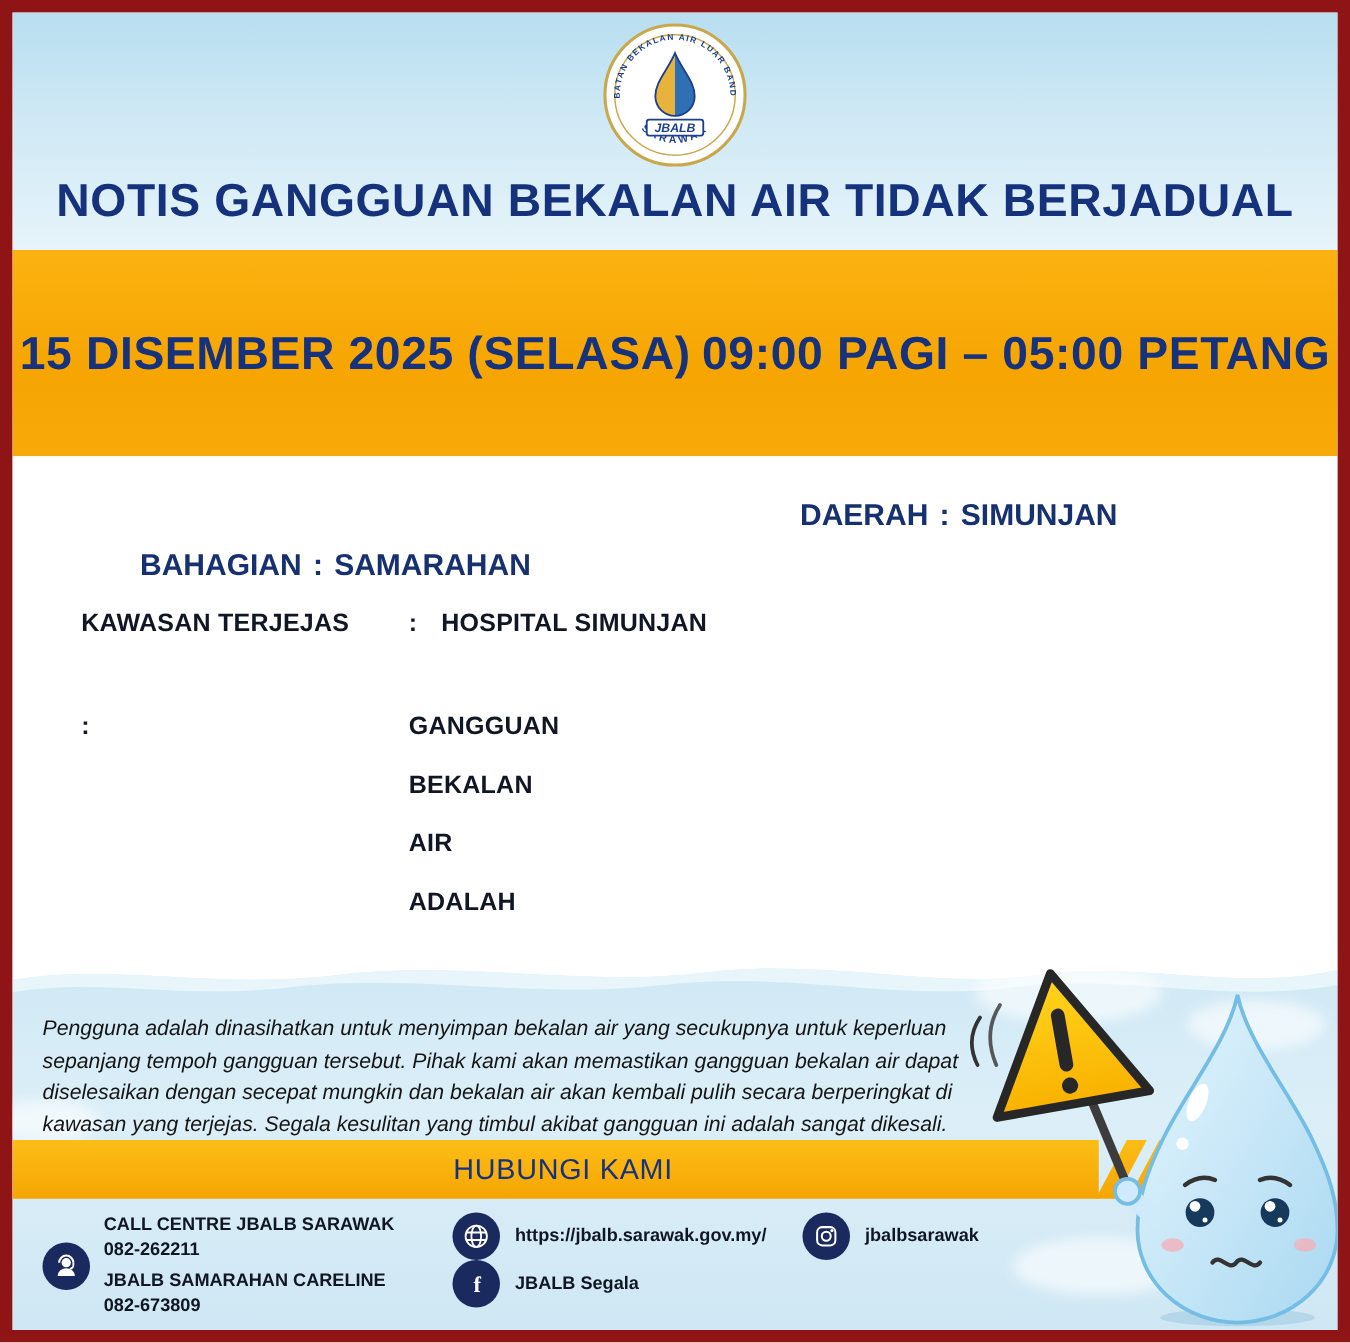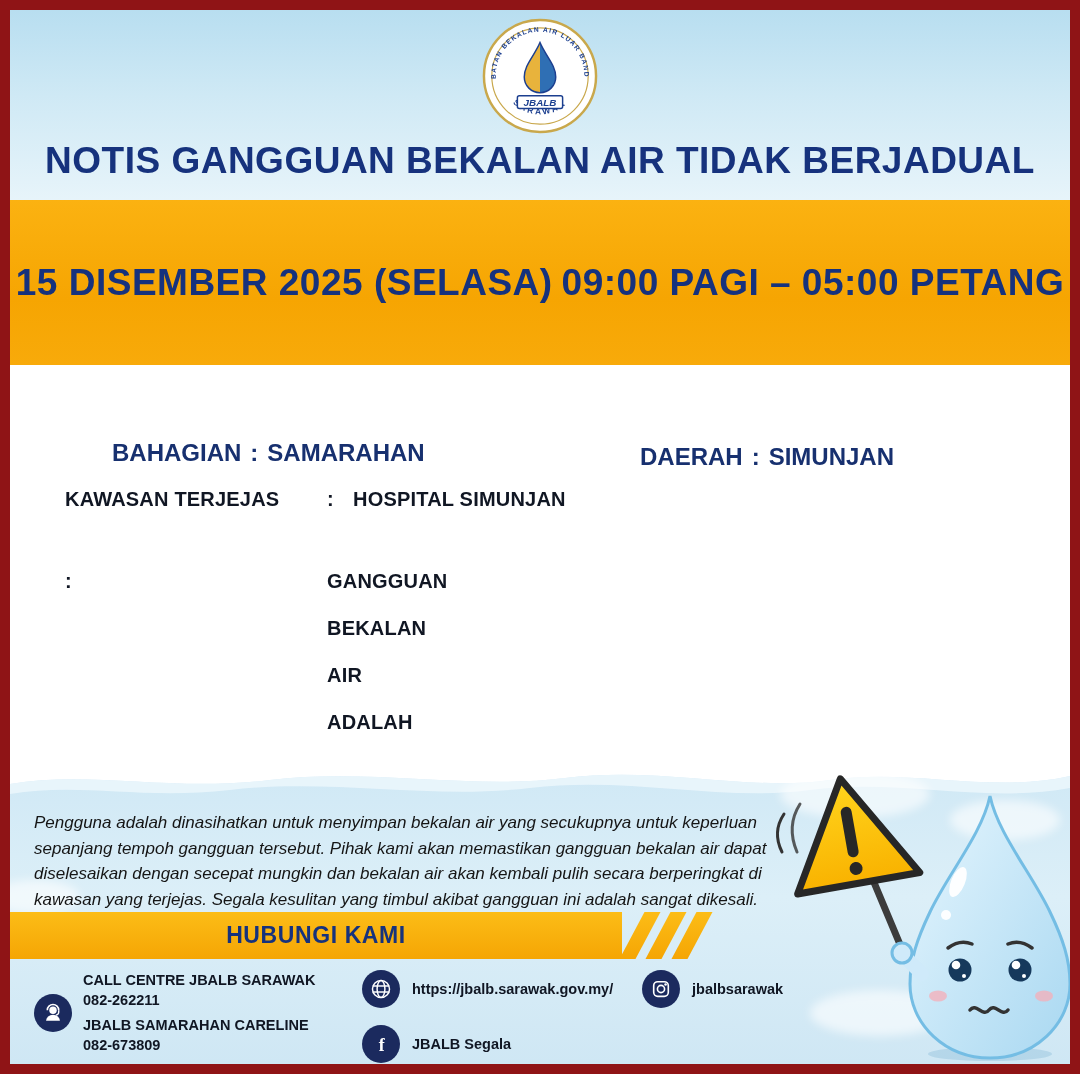--- a/index.html
+++ b/index.html
@@ -16,46 +16,46 @@
     font-size:37px;font-weight:bold;letter-spacing:.5px;color:var(--title-blue,#16327d);}
   
   .date-banner{position:absolute;left:0;top:190px;width:1060px;height:165px;
     background:linear-gradient(180deg,#fbb211 0%,#f6a502 60%,#f8aa0a 100%);
     display:flex;flex-direction:row;align-items:center;justify-content:center;gap:9px;
     color:var(--title-blue,#15307c);font-weight:bold;font-size:37px;letter-spacing:.5px;}
   
   .main-section{position:absolute;left:0;top:355px;width:1060px;height:395px;background:#ffffff;}
   .region-row{position:absolute;left:0;top:42px;width:100%;font-size:24px;font-weight:bold;color:#17306f;}
   .bahagian{position:absolute;left:102px;margin-top:32px;}
-  .daerah{position:absolute;left:630px;top:-8px;margin-top:44px;}
+  .daerah{position:absolute;left:630px;top:-8px;}
   .region-row .sep{margin:0 9px;}
   .detail-row{position:absolute;left:55px;display:grid;grid-template-columns:262px 26px auto;
     font-size:20px;font-weight:bold;color:#101623;letter-spacing:.2px;}
   .kawasan-row{top:122px;line-height:1.25;}
   .huraian-row{top:193px;line-height:47px;}
   .huraian-row .detail-value{white-space:pre-line;}
   
   .bottom-section{position:absolute;left:0;top:750px;width:1060px;height:304px;
     background:linear-gradient(180deg,#cfe8f5 0%,#dceff8 45%,#cfe7f4 100%);}
   .wave{position:absolute;left:0;top:0;width:100%;height:58px;}
   .blob{position:absolute;background:rgba(255,255,255,.6);border-radius:50%;filter:blur(5px);}
   .advisory{position:absolute;left:24px;top:50px;width:742px;margin:0;
     font-style:italic;font-size:17px;line-height:1.5;color:#151515;z-index:2;}
   .banner-row{position:absolute;left:0;top:152px;height:47px;display:flex;z-index:2;}
-  .contact-banner{width:612px;display:flex;align-items:center;justify-content:center;
+  .contact-banner{width:857px;display:flex;align-items:center;justify-content:center;
     background:linear-gradient(180deg,#fcbd17,#f5a504);
-    color:var(--title-blue,#15307c);font-weight:bold;font-size:23px;letter-spacing:.6px;}
+    color:var(--title-blue,#15307c);font-weight:normal;font-size:23px;letter-spacing:.6px;padding-left:12px;}
   .stripe{width:16px;margin-left:10px;background:linear-gradient(180deg,#fcbd17,#f5a504);transform:skewX(-28deg);}
   .contacts{position:absolute;left:0;top:210px;width:770px;z-index:2;}
   .contact-phone{position:absolute;left:24px;top:0;display:flex;align-items:center;}
   .icon-circle{width:38px;height:38px;border-radius:50%;background:var(--icon-navy,#1b2a5e);
     flex:none;display:flex;align-items:center;justify-content:center;}
   .phone-lines{margin-left:11px;font-size:14.5px;font-weight:bold;color:#101623;line-height:1.4;}
   .phone-lines .gap{margin-top:4px;}
-  .contact-web{position:absolute;left:352px;top:0;display:flex;flex-direction:column;gap:17px;justify-content:space-between;}
+  .contact-web{position:absolute;left:352px;top:0;display:flex;flex-direction:column;justify-content:space-between;}
   .contact-insta{position:absolute;left:632px;top:0;}
   .contact-item{display:flex;align-items:center;gap:12px;font-size:14.5px;font-weight:bold;color:#101623;}
   .mascot{position:absolute;right:-4px;bottom:2px;width:312px;height:300px;z-index:3;}
 </style>
 </head>
 <body>
 
 <div class="page">
 
   <div class="top-section">

